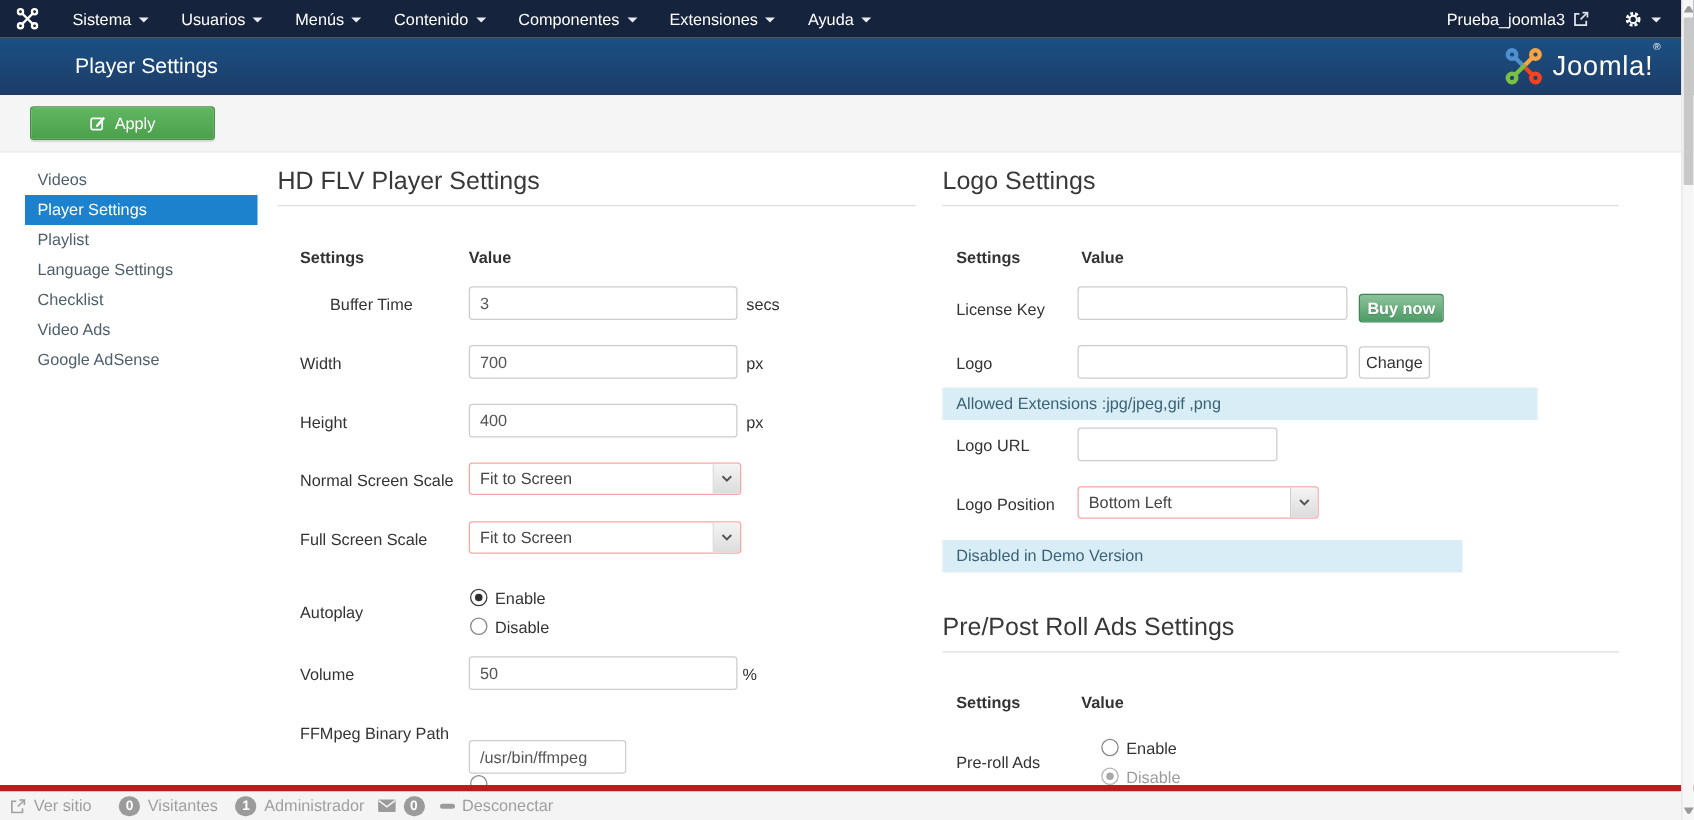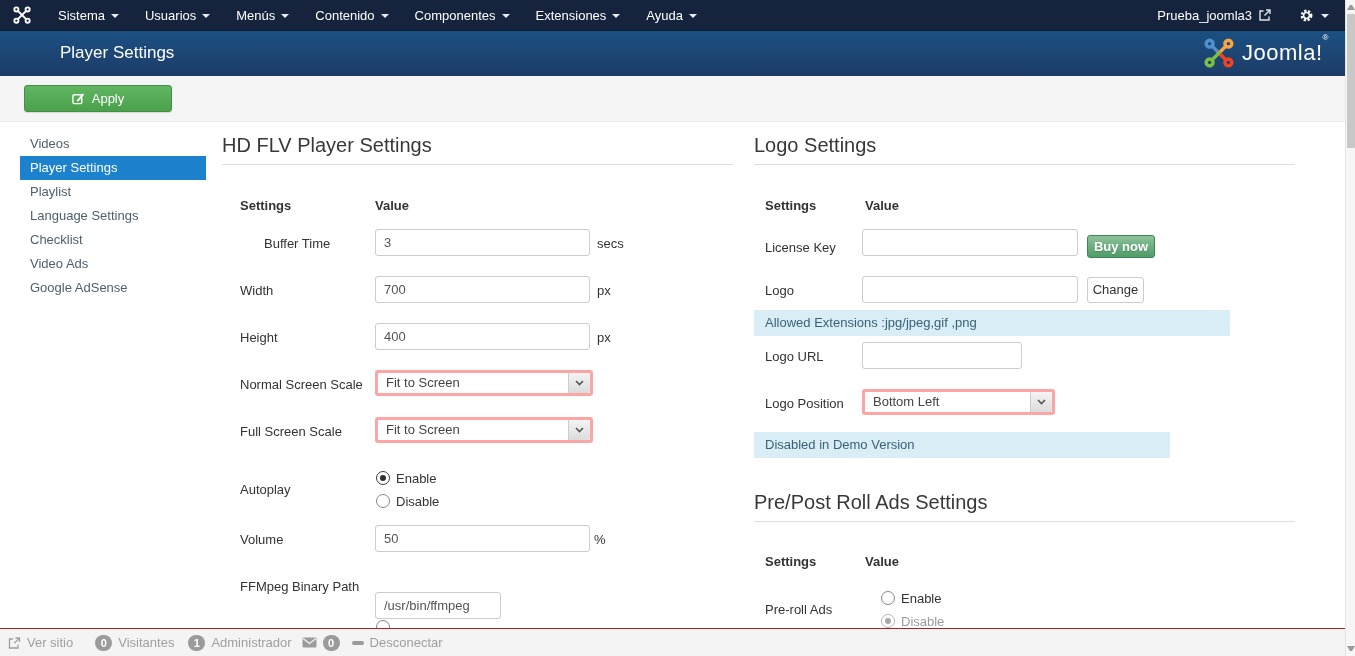--- a/index.html
+++ b/index.html
@@ -33,36 +33,36 @@
   .side-item { height:24px; line-height:24px; padding-left:10px; font-size:13px; color:#4e5f6c; cursor:pointer; }
   .side-item.active { background:#1c82cd; color:#fff; }
 
   
   .panel-title { position:absolute; font-size:20px; font-weight:400; color:#383838; }
   .hr { position:absolute; height:1px; background:#dedede; }
   .col-head { position:absolute; font-size:13px; font-weight:bold; color:#333; }
   .form-label { position:absolute; font-size:13px; color:#333; }
   .unit { position:absolute; font-size:13px; color:#333; }
   .txt-input { position:absolute; height:27px; border:1px solid #ccc; border-radius:3px; font-size:13px; color:#555; padding:0 8px; background:#fff; outline:none; font-family:inherit; }
-  .sel { position:absolute; height:26px; border:3px solid #fca5a5; border-radius:3px; background:#fff; display:flex; align-items:center; cursor:pointer; }
+  .sel { position:absolute; height:26px; border:1px solid #fca5a5; border-radius:3px; background:#fff; display:flex; align-items:center; cursor:pointer; }
   .sel-value { flex:1; font-size:13px; color:#444; padding-left:8px; line-height:24px; white-space:nowrap; overflow:hidden; }
   .sel-arrow { width:22px; height:100%; border-left:1px solid #ccc; background:linear-gradient(180deg,#f4f4f4 0%,#dcdcdc 100%); border-radius:0 2px 2px 0; display:flex; align-items:center; justify-content:center; }
   .radio { position:absolute; width:14px; height:14px; border:1px solid #878787; border-radius:50%; background:#fff; cursor:pointer; }
   .radio.checked { border-color:#3c3c3c; }
   .radio.checked::after { content:""; position:absolute; left:3px; top:3px; width:6px; height:6px; border-radius:50%; background:#2e2e2e; }
   .radio.disabled { border-color:#b5b5b5; }
   .radio.disabled::after { background:#a8a8a8; }
   .radio-label { position:absolute; font-size:13px; color:#333; }
   .radio-label.dim { color:#9b9b9b; }
   .info-bar { position:absolute; height:26px; background:#d9edf7; color:#3a6275; font-size:13px; line-height:26px; padding-left:11px; }
   .buy-btn { position:absolute; width:68px; height:23px; background:linear-gradient(180deg,#8cc29b 0%,#4e9c66 100%); border:1px solid #3e8455; border-radius:3px; color:#fff; font-size:13px; font-weight:bold; text-align:center; line-height:21px; cursor:pointer; text-shadow:0 1px 1px rgba(0,0,0,.2); }
   .change-btn { position:absolute; width:57px; height:26px; background:#fff; border:1px solid #ccc; border-radius:3px; color:#333; font-size:13px; text-align:center; line-height:24px; cursor:pointer; }
 
   
-  .statusbar { position:absolute; left:0; top:628px; width:1355px; height:28px; background:#f4f4f4; border-top:1px solid #b91c1c; display:flex; align-items:center; color:#9f9f9f; font-size:13px; z-index:7; }
+  .statusbar { position:absolute; left:0; top:628px; width:1355px; height:28px; background:#f4f4f4; border-top:5px solid #b91c1c; display:flex; align-items:center; color:#9f9f9f; font-size:13px; z-index:7; }
   .statusbar .left { display:flex; align-items:center; gap:6px; padding-left:8px; }
   .badge { background:#9b9b9b; color:#fff; font-size:11px; font-weight:bold; min-width:17px; height:16px; border-radius:8px; text-align:center; line-height:16px; padding:0 4px; display:inline-block; }
   .credit { margin-left:auto; padding-right:22px; color:#9f9f9f; font-size:13px; }
   .dash-ico { width:12px; height:4px; background:#9b9b9b; border-radius:2px; display:inline-block; }
 
   
   .scrollbar { position:absolute; right:0; top:0; width:10px; height:656px; background:#f6f6f6; border-left:1px solid #e3e3e3; z-index:9; }
   .sb-thumb { position:absolute; left:1px; top:14px; width:8px; height:134px; background:#c8c8c8; border-radius:1px; }
   .sb-up, .sb-down { position:absolute; left:1px; width:8px; height:0; border-left:3px solid transparent; border-right:3px solid transparent; }
   .sb-up { top:5px; border-bottom:5px solid #9a9a9a; }

